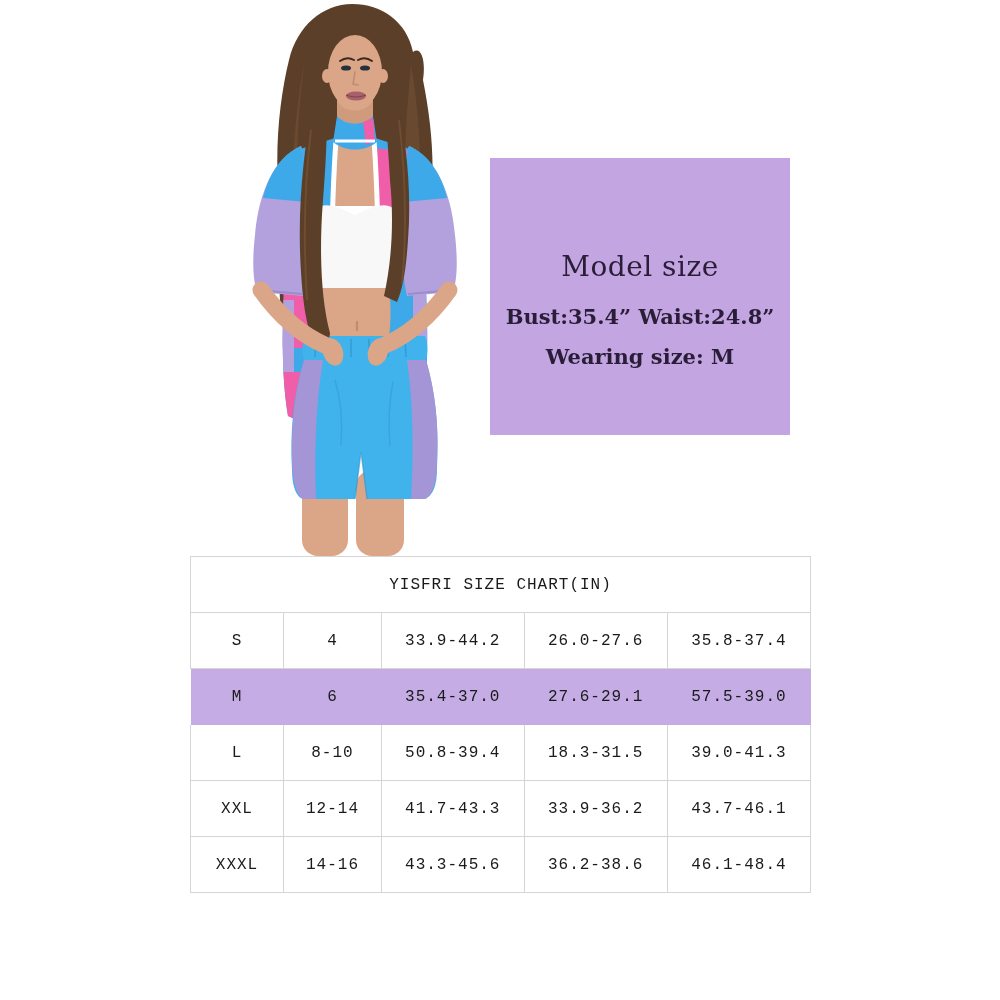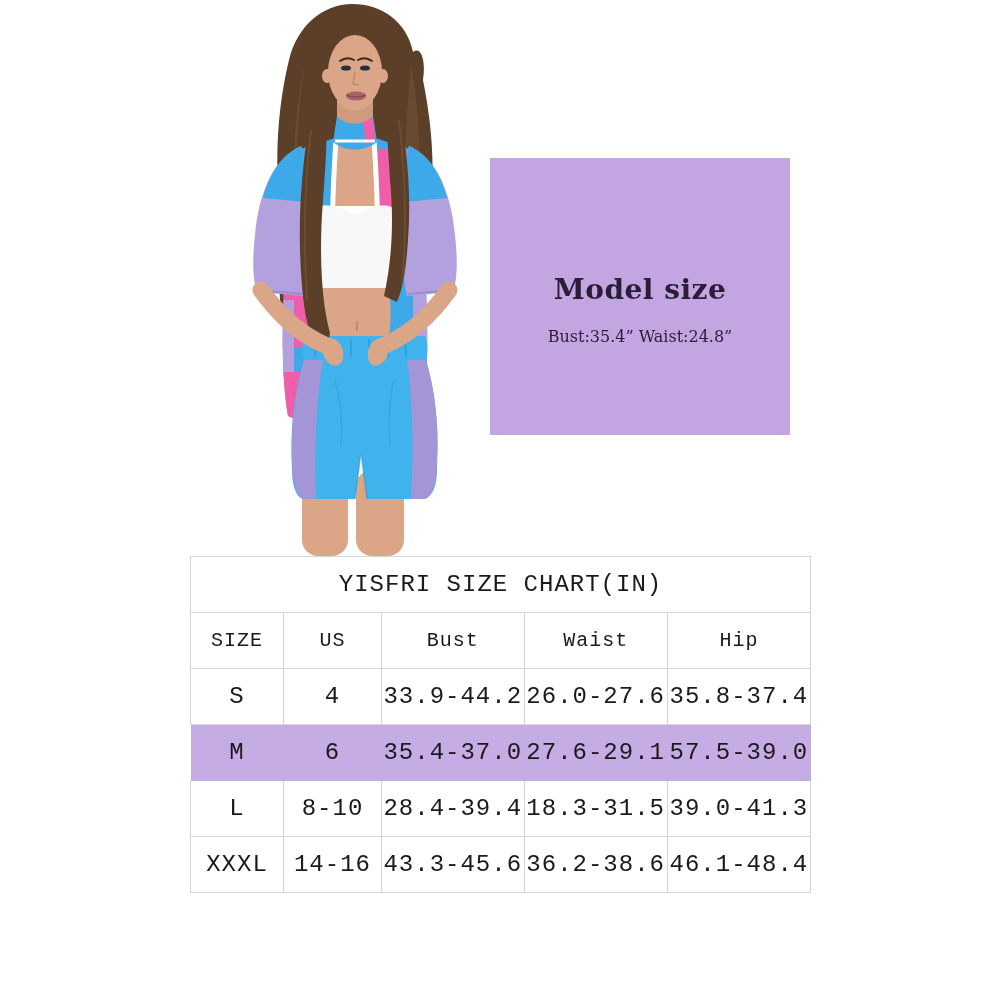--- a/index.html
+++ b/index.html
@@ -35,34 +35,34 @@
   .info-box{
     position:absolute;left:490px;top:158px;width:300px;height:277px;
     background:var(--accent-purple);
     color:var(--box-text);
     font-family:"DejaVu Serif","Liberation Serif",serif;
     text-align:center;
     display:flex;flex-direction:column;align-items:center;justify-content:center;
     row-gap:15px;
     box-sizing:border-box;padding:6px 2px 14px 2px;
   }
-  .info-box .title{font-size:28px;font-weight:bold;letter-spacing:.5px;margin-bottom:6px;margin-top:33px;}
-  .info-box .line{font-size:16px;white-space:nowrap;}
+  .info-box .title{font-size:28px;font-weight:normal;letter-spacing:.5px;margin-bottom:6px;margin-top:33px;}
+  .info-box .line{font-size:21px;white-space:nowrap;font-weight:bold;}
 
   
   .size-chart{position:absolute;left:190px;top:556px;width:621px;}
   table.chart{
     width:100%;border-collapse:collapse;table-layout:fixed;
     font-family:"Liberation Mono","DejaVu Sans Mono",monospace;
     color:var(--table-text);
   }
   table.chart td{
     border:1px solid var(--table-border);
     text-align:center;vertical-align:middle;
-    height:53px;font-size:24px;letter-spacing:1px;white-space:nowrap;
+    height:53px;font-size:16px;letter-spacing:1px;white-space:nowrap;
   }
   td.chart-title{height:50px;font-size:21.5px;letter-spacing:1.5px;}
   tr.head td{font-size:20px;}
   tr.highlight td{background:var(--row-highlight);border-color:transparent;}
   col.c-size{width:15.0%} col.c-us{width:15.8%} col.c-bust{width:23.0%}
   col.c-waist{width:23.1%} col.c-hip{width:23.1%}
 </style>
 </head>
 <body>
 
@@ -172,62 +172,63 @@
       <path d="M76,290 C96,318 118,336 142,346" style="fill:none;stroke:var(--skin);stroke-width:17;stroke-linecap:round"></path>
       <path d="M264,290 C244,318 222,336 198,346" style="fill:none;stroke:var(--skin);stroke-width:17;stroke-linecap:round"></path>
       <ellipse cx="148" cy="352" rx="10" ry="14" transform="rotate(-18 148 352)" style="fill:var(--skin)"></ellipse>
       <ellipse cx="193" cy="352" rx="10" ry="14" transform="rotate(18 193 352)" style="fill:var(--skin)"></ellipse>
     </g>
   </svg>
 
   <div class="info-box">
     <div class="title">Model size</div>
     <div class="line">Bust:35.4”  Waist:24.8”</div>
+    <div class="line">Wearing size: M</div>
   </div>
 
   <div class="size-chart">
     <table class="chart">
       <colgroup>
         <col class="c-size">
           <col class="c-us">
           <col class="c-bust">
           <col class="c-waist">
           <col class="c-hip">
       </colgroup>
       <tbody>
         <tr>
           <td class="chart-title" colspan="5">YISFRI SIZE CHART(IN)</td>
         </tr>
-        <tr class="head">
-          <td>SIZE</td>
-          <td>US</td>
-          <td>Bust</td>
-          <td>Waist</td>
-          <td>Hip</td>
-        </tr>
         <tr>
           <td>S</td>
           <td>4</td>
           <td>33.9-44.2</td>
           <td>26.0-27.6</td>
           <td>35.8-37.4</td>
         </tr>
         <tr class="highlight">
           <td>M</td>
           <td>6</td>
           <td>35.4-37.0</td>
           <td>27.6-29.1</td>
           <td>57.5-39.0</td>
         </tr>
         <tr>
           <td>L</td>
           <td>8-10</td>
-          <td>28.4-39.4</td>
+          <td>50.8-39.4</td>
           <td>18.3-31.5</td>
           <td>39.0-41.3</td>
+        </tr>
+        <tr>
+          <td>XXL</td>
+          <td>12-14</td>
+          <td>41.7-43.3</td>
+          <td>33.9-36.2</td>
+          <td>43.7-46.1</td>
         </tr>
         <tr>
           <td>XXXL</td>
           <td>14-16</td>
           <td>43.3-45.6</td>
           <td>36.2-38.6</td>
           <td>46.1-48.4</td>
         </tr>
       </tbody>
     </table>

